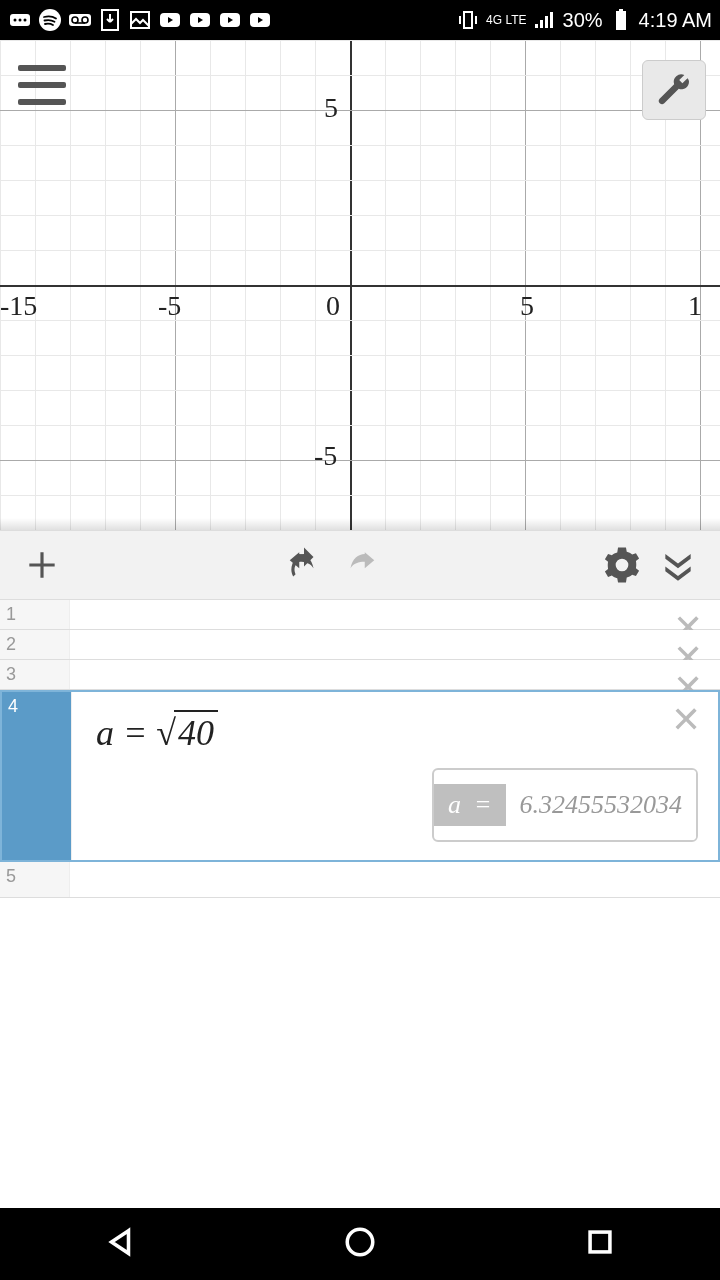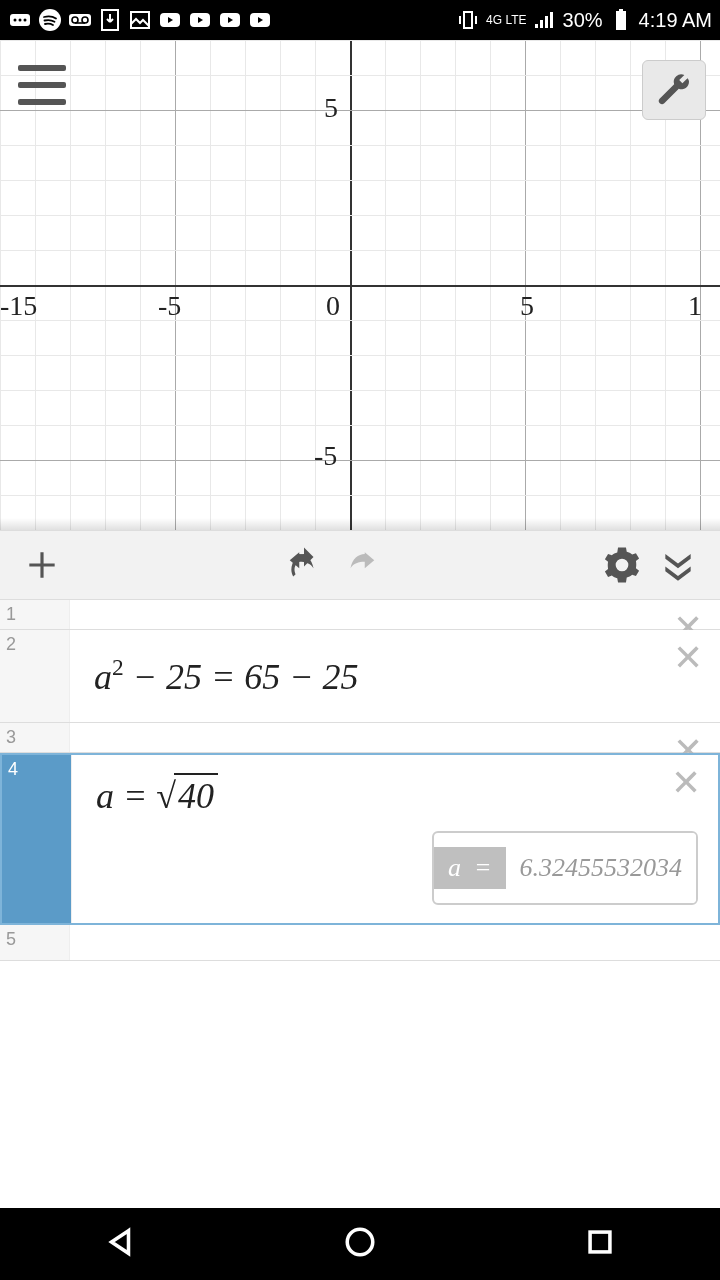--- a/index.html
+++ b/index.html
@@ -348,23 +348,20 @@
 
 <div class="exp-list">
 
   <div class="exp-row">
     <div class="exp-gutter">1</div>
     <div class="exp-close">✕</div>
   </div>
 
   <div class="exp-row">
     <div class="exp-gutter">2</div>
-    <div class="exp-body">
-      <span class="eq"><i>a</i><sup>2</sup> − 25 = 65 − 25</span>
-    </div>
     <div class="exp-close">✕</div>
   </div>
 
   <div class="exp-row">
     <div class="exp-gutter">3</div>
     <div class="exp-close">✕</div>
   </div>
 
   <div class="exp-row selected">
     <div class="exp-gutter">4</div>

